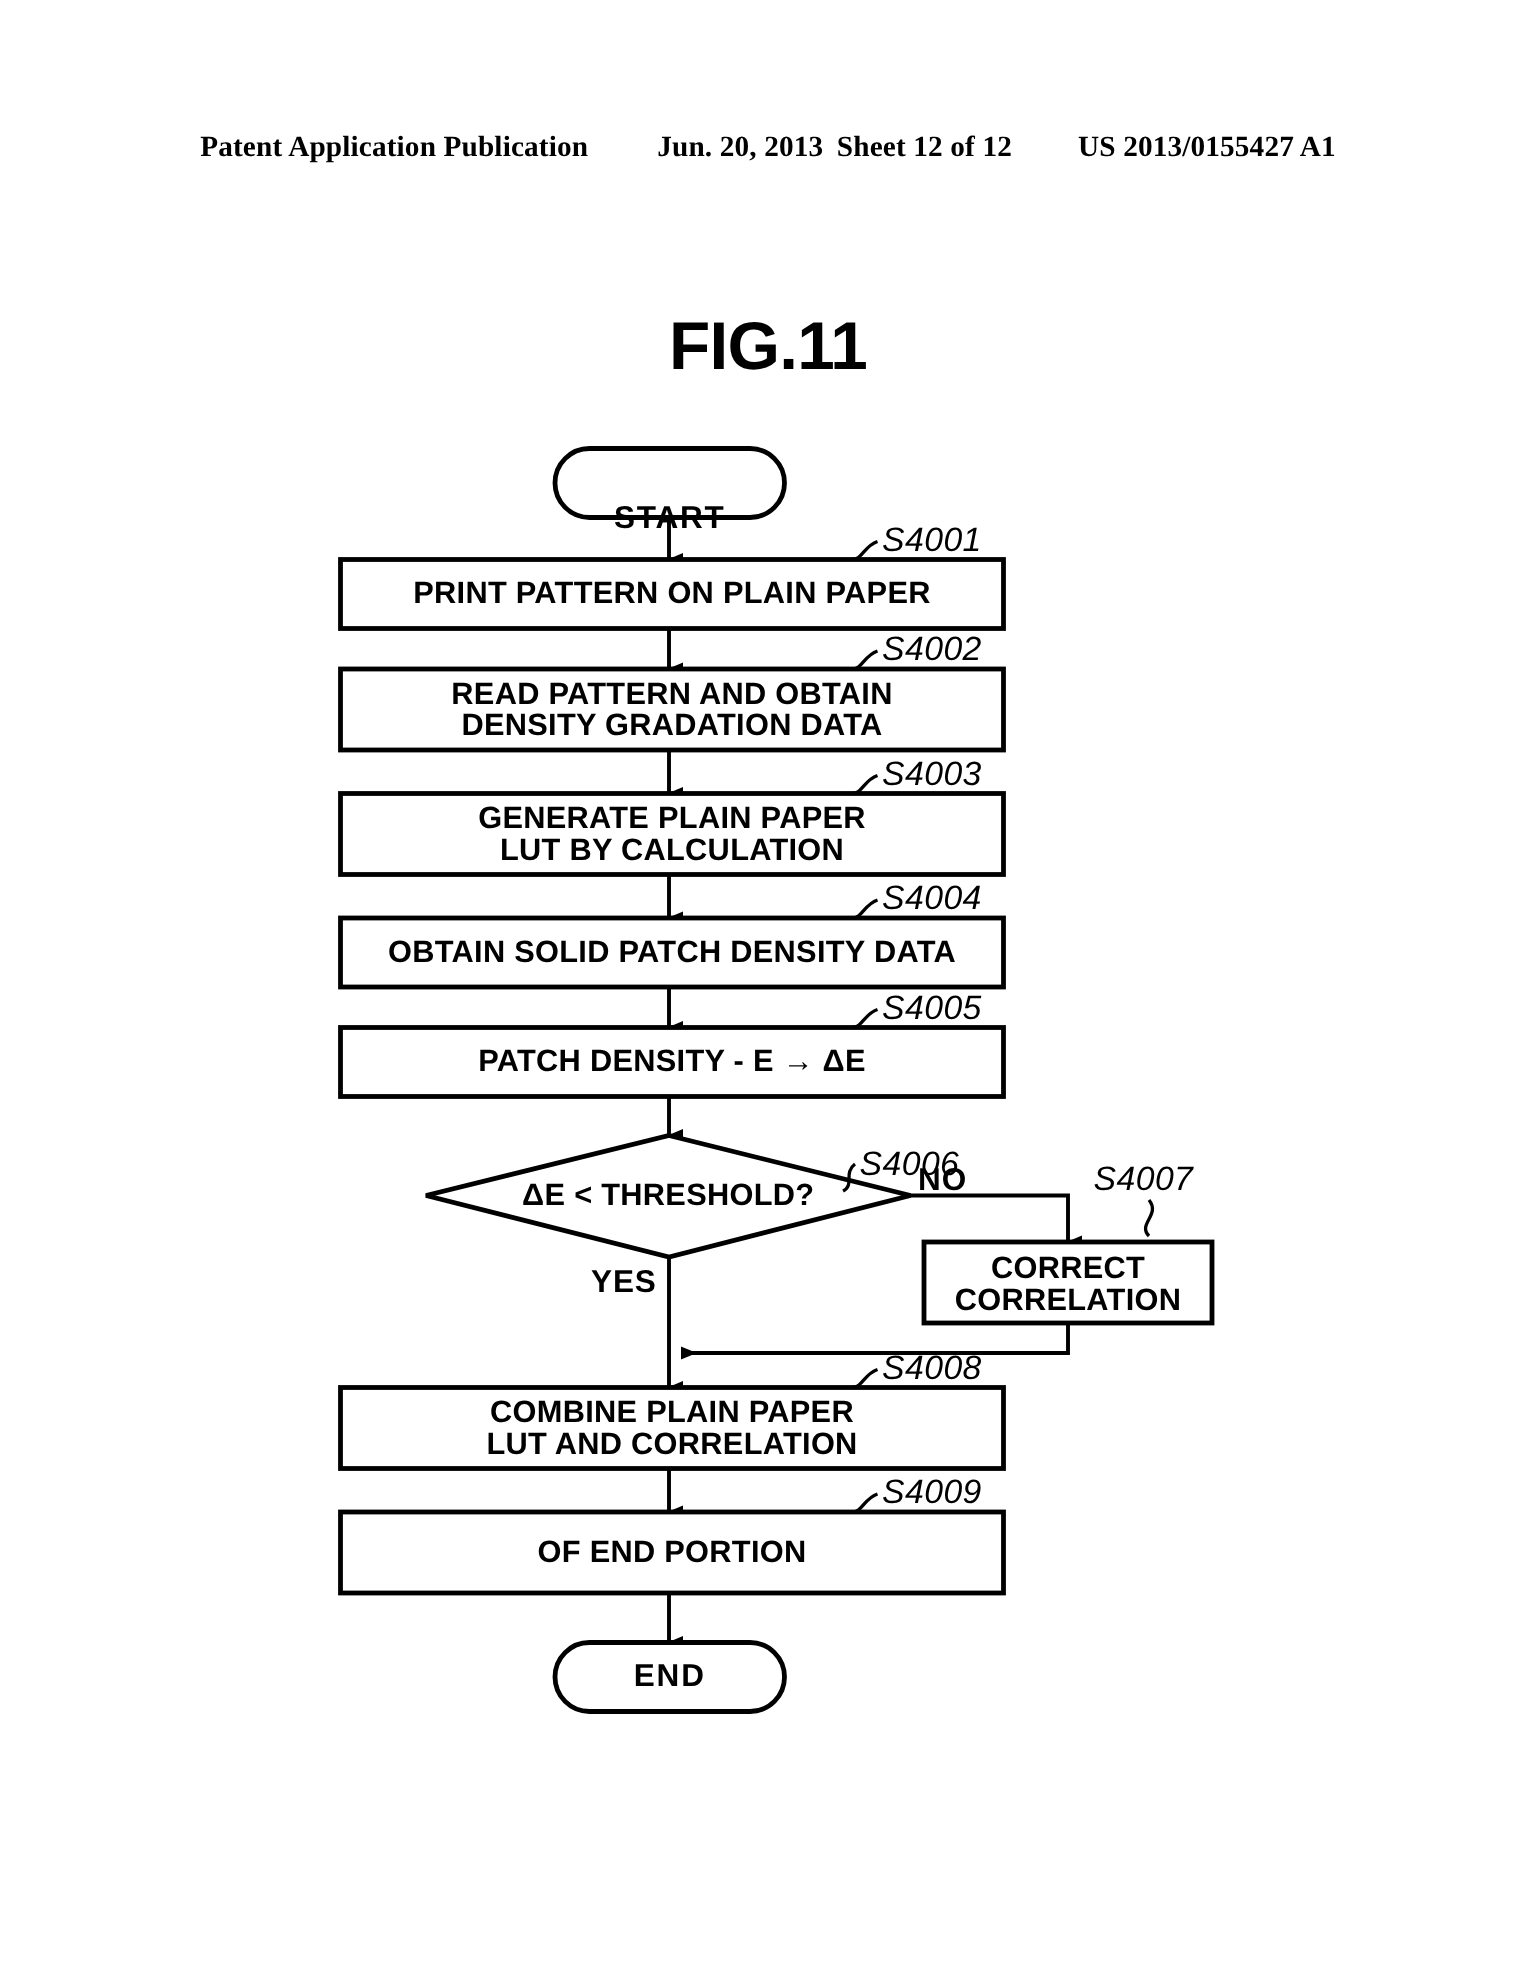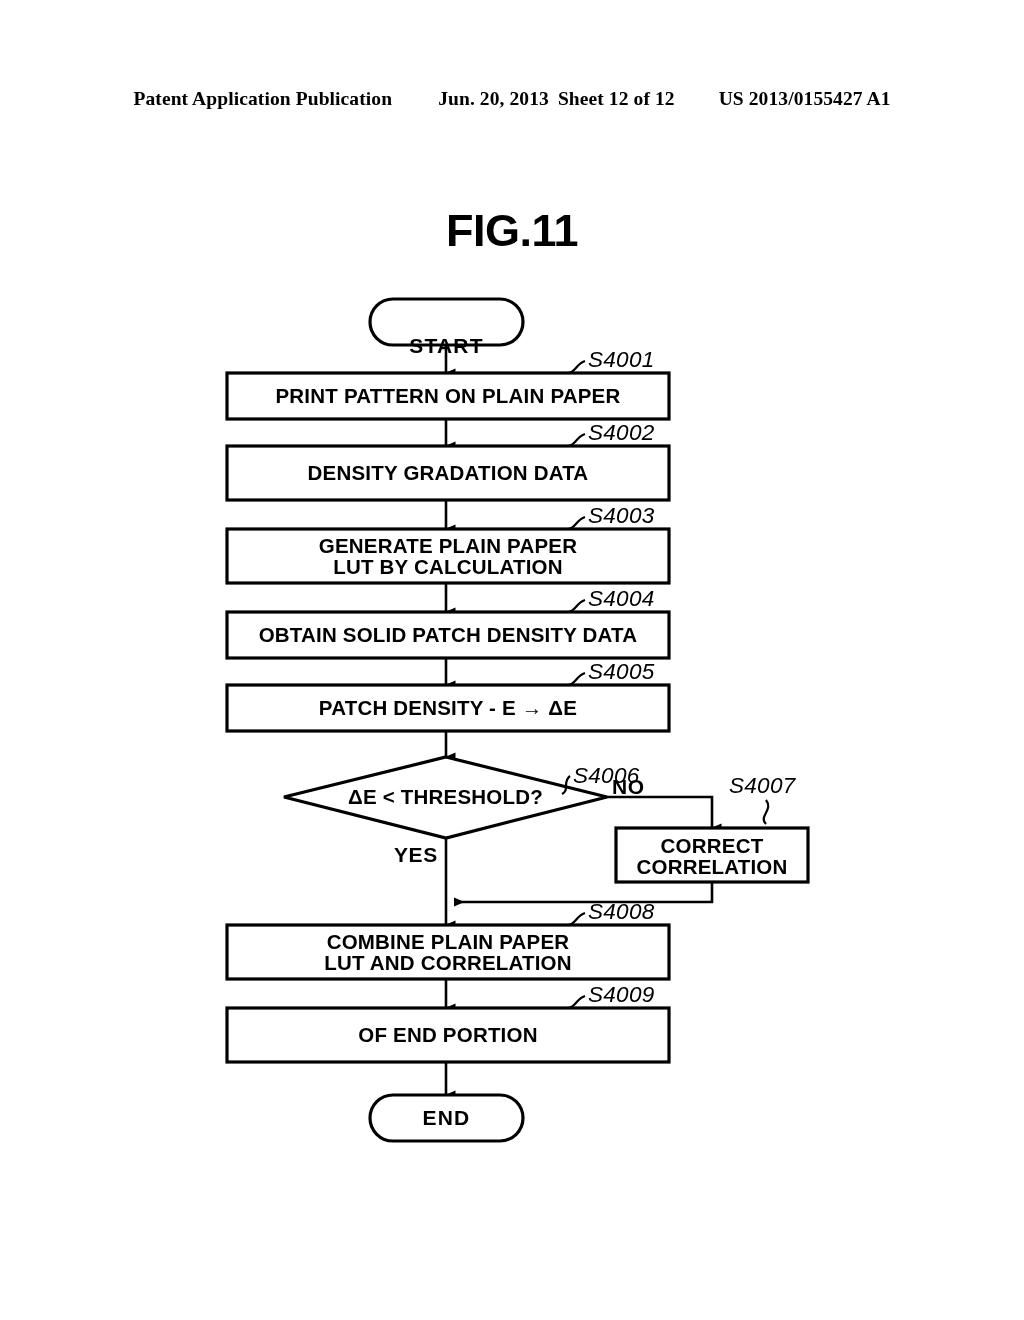--- a/index.html
+++ b/index.html
@@ -182,20 +182,21 @@
 <div class="node-label term-label" style="left:370px; top:1095px; width:153px; height:46px;">
   <span class="ln">END</span>
 </div>
 
 <div class="node-label" style="left:227px; top:373px; width:442px; height:46px;border-radius:15px;">
   <span class="ln">PRINT PATTERN ON PLAIN PAPER</span>
 </div>
 <div class="step-ref" style="left:588px; top:347px;">S4001</div>
 
 <div class="node-label" style="left:227px; top:446px; width:442px; height:54px;">
+  <span class="ln">READ PATTERN AND OBTAIN</span>
   <span class="ln">DENSITY GRADATION DATA</span>
 </div>
 <div class="step-ref" style="left:588px; top:420px;">S4002</div>
 
 <div class="node-label" style="left:227px; top:529px; width:442px; height:54px;">
   <span class="ln">GENERATE PLAIN PAPER</span>
   <span class="ln">LUT BY CALCULATION</span>
 </div>
 <div class="step-ref" style="left:588px; top:503px;">S4003</div>
 

